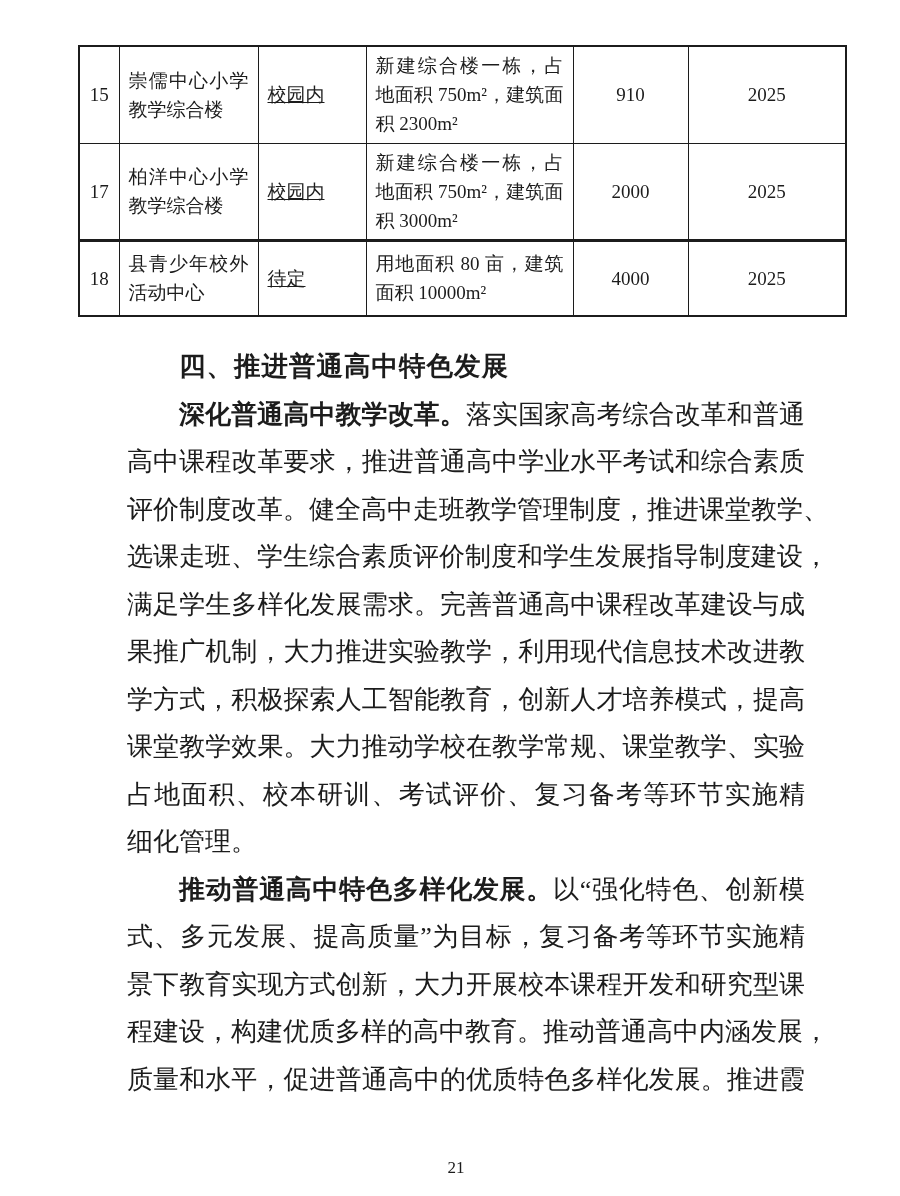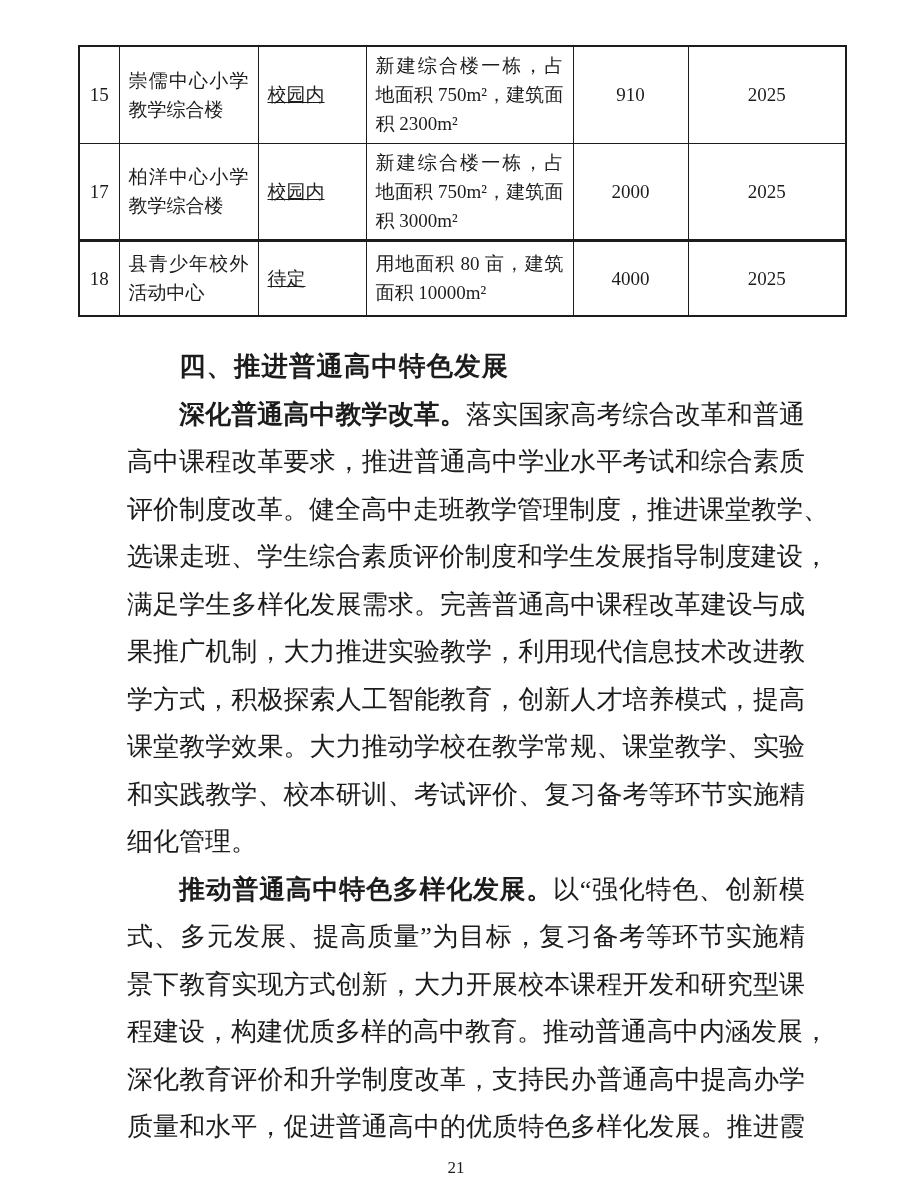--- a/index.html
+++ b/index.html
@@ -128,27 +128,26 @@
   <div>
       <div>
         <div class="tline first"><b>深化普通高中教学改革。</b><span>落实国家高考综合改革和普通</span></div>
         <div class="tline"><span>高中课程改革要求，推进普通高中学业水平考试和综合素质</span></div>
         <div class="tline"><span>评价制度改革。健全高中走班教学管理制度，推进课堂教学、</span></div>
         <div class="tline"><span>选课走班、学生综合素质评价制度和学生发展指导制度建设，</span></div>
         <div class="tline"><span>满足学生多样化发展需求。完善普通高中课程改革建设与成</span></div>
         <div class="tline"><span>果推广机制，大力推进实验教学，利用现代信息技术改进教</span></div>
         <div class="tline"><span>学方式，积极探索人工智能教育，创新人才培养模式，提高</span></div>
         <div class="tline"><span>课堂教学效果。大力推动学校在教学常规、课堂教学、实验</span></div>
-        <div class="tline"><span>和实践教学、校本研训、考试评价、复习备考等环节实施精</span></div>
+        <div class="tline"><span>占地面积、校本研训、考试评价、复习备考等环节实施精</span></div>
         <div class="tline no-jl"><span>细化管理。</span></div>
       </div>
       <div>
         <div class="tline first"><b>推动普通高中特色多样化发展。</b><span>以“强化特色、创新模</span></div>
         <div class="tline"><span>式、多元发展、提高质量”为目标，复习备考等环节实施精</span></div>
         <div class="tline"><span>景下教育实现方式创新，大力开展校本课程开发和研究型课</span></div>
         <div class="tline"><span>程建设，构建优质多样的高中教育。推动普通高中内涵发展，</span></div>
-        <div class="tline"><span>深化教育评价和升学制度改革，支持民办普通高中提高办学</span></div>
         <div class="tline"><span>质量和水平，促进普通高中的优质特色多样化发展。推进霞</span></div>
       </div>
     </div>
 </div>
 
 <div class="page-footer">21</div>
 
 </body></html>

